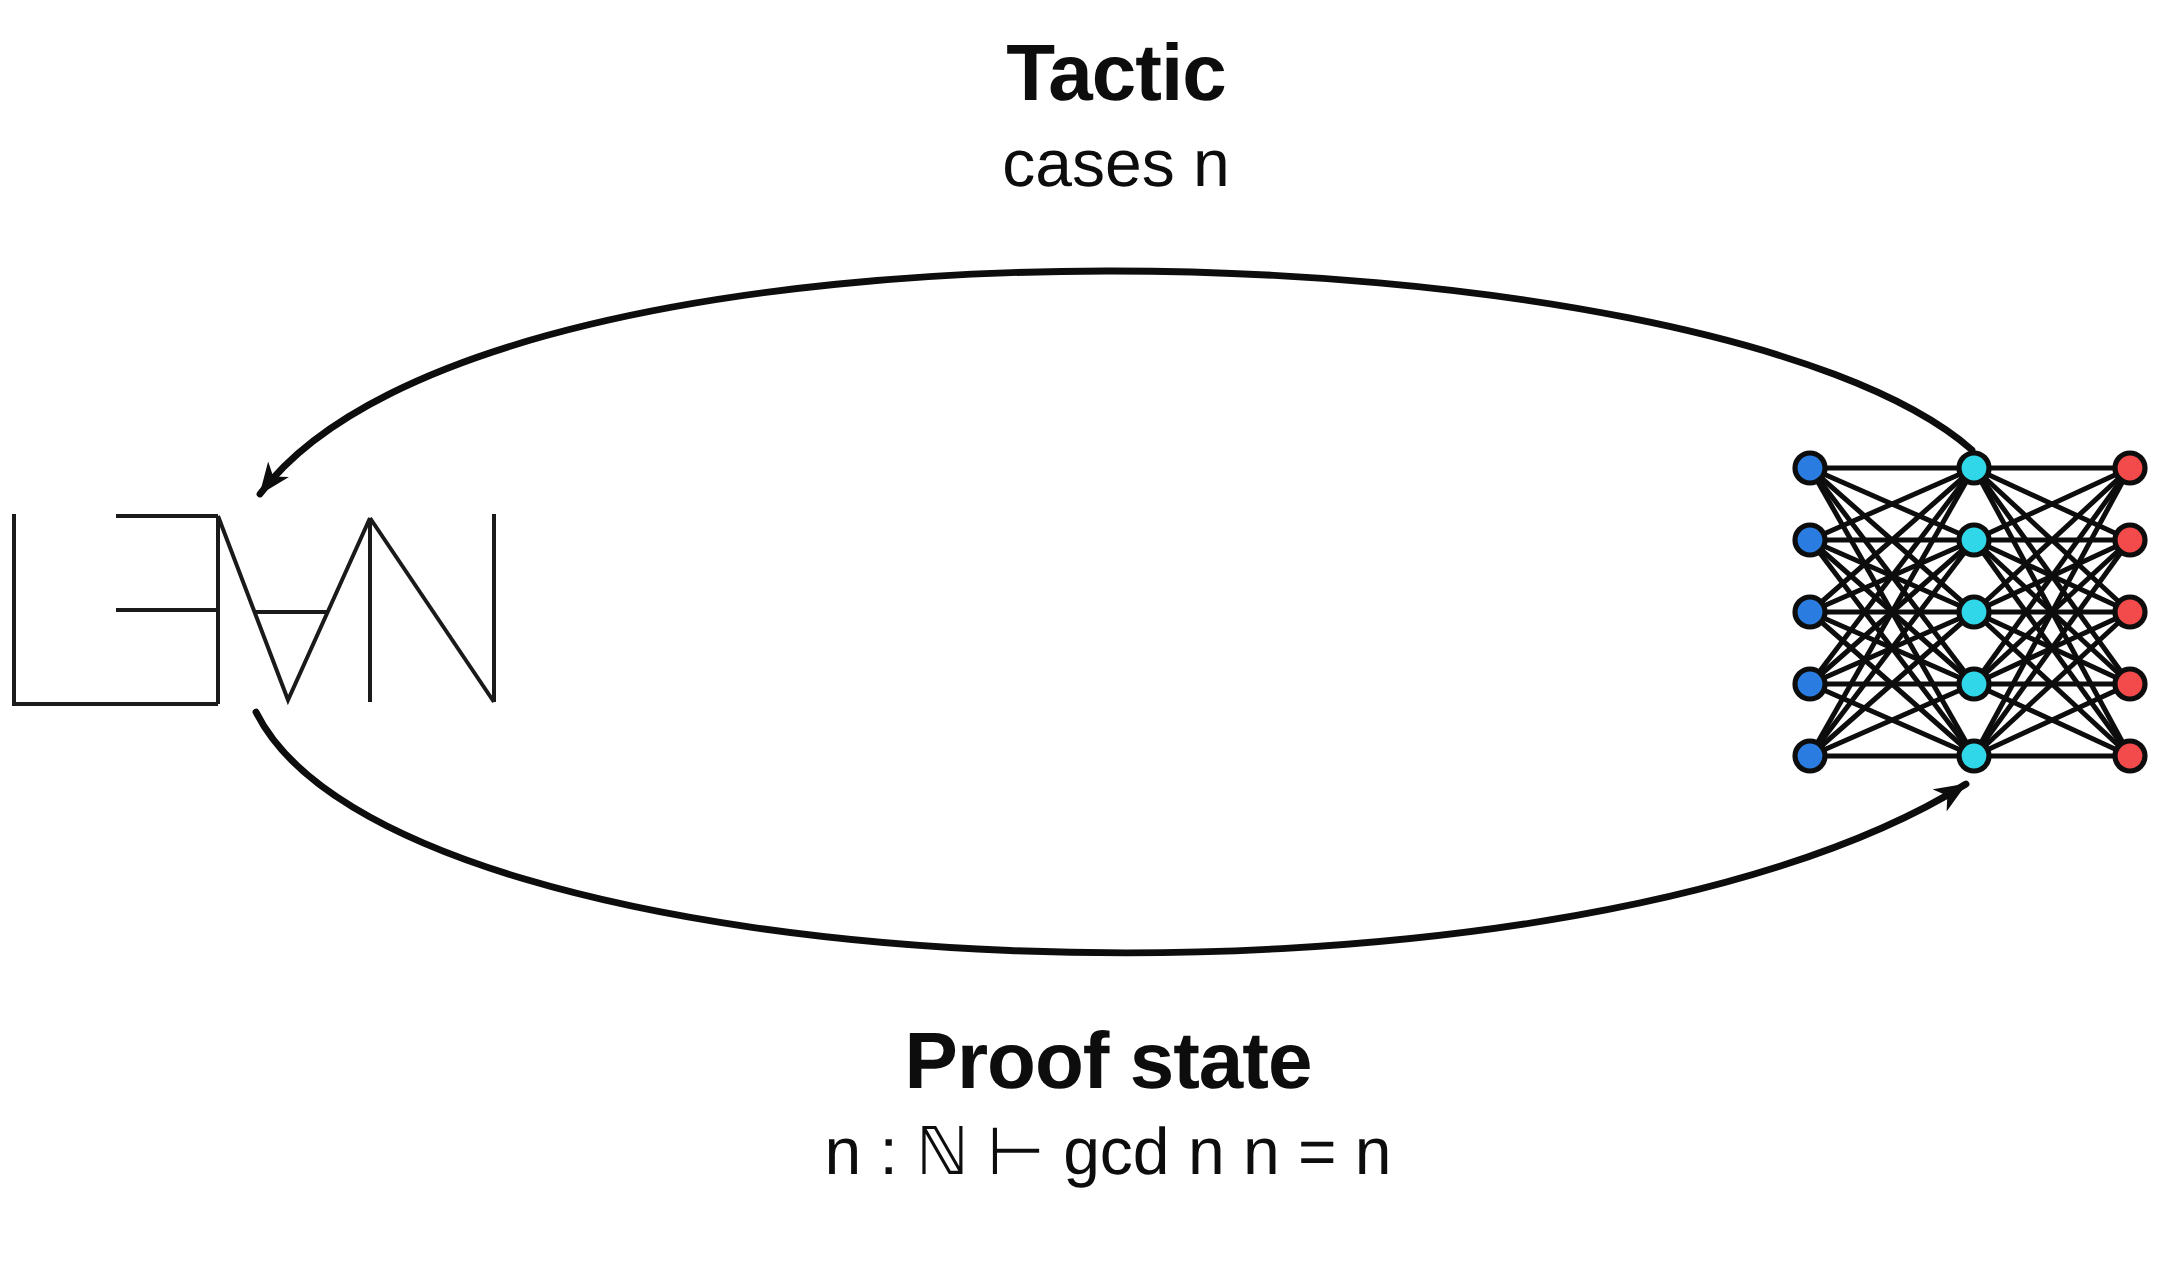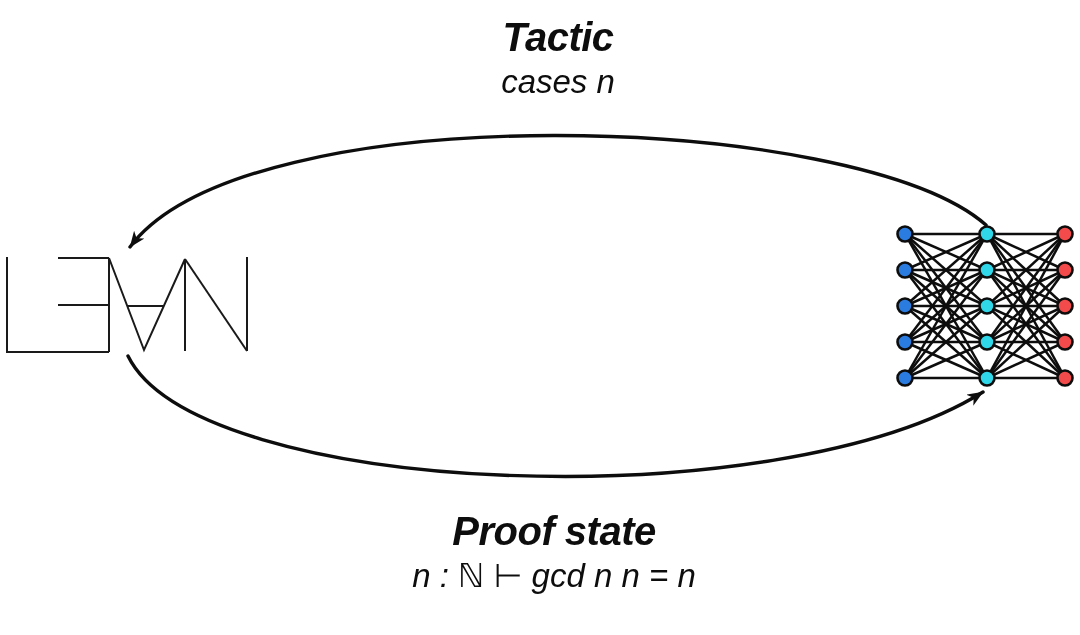--- a/index.html
+++ b/index.html
@@ -7,21 +7,20 @@
     width: 1080px; height: 635px;
     background: #ffffff;
     font-family: "Liberation Sans", "DejaVu Sans", sans-serif;
     color: #111111;
     overflow: hidden;
   }
   .stage {
     position: relative;
     width: 1080px; height: 527px;
     background: var(--bg, #ffffff);
-    font-style: italic;
   }
   .caption {
     position: absolute;
     left: 0; width: 1080px;
     text-align: center;
     user-select: none;
   }
   .caption-title {
     font-size: 40px;
     font-weight: 700;

